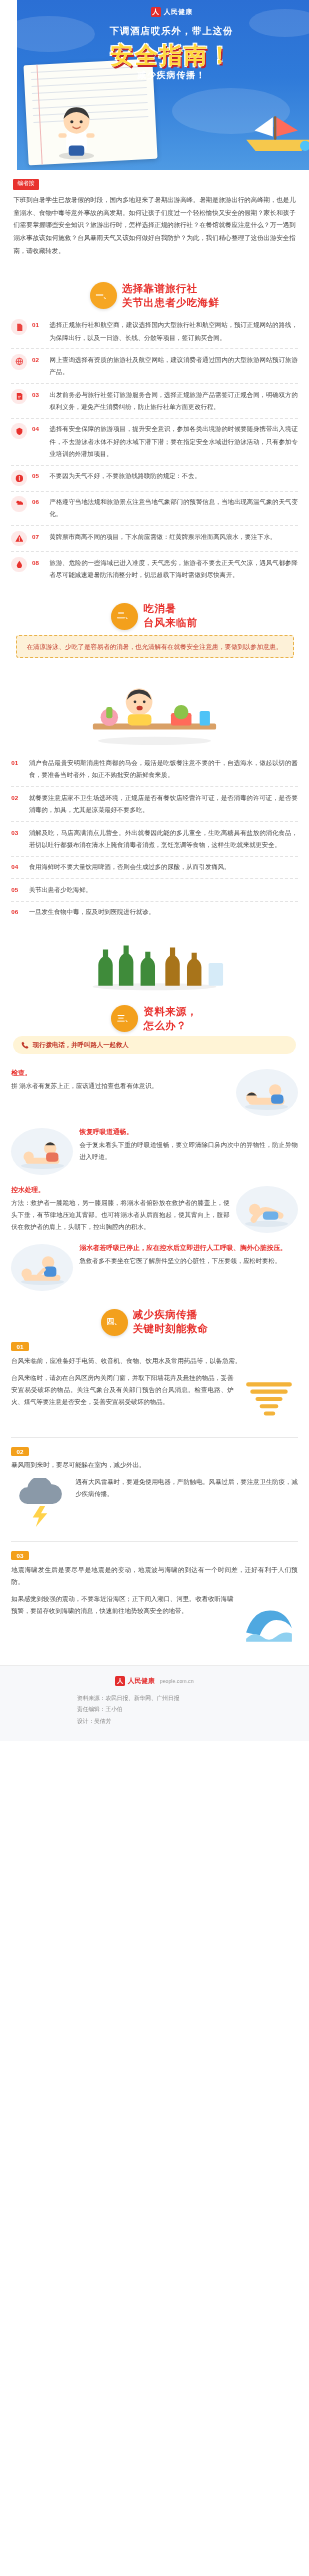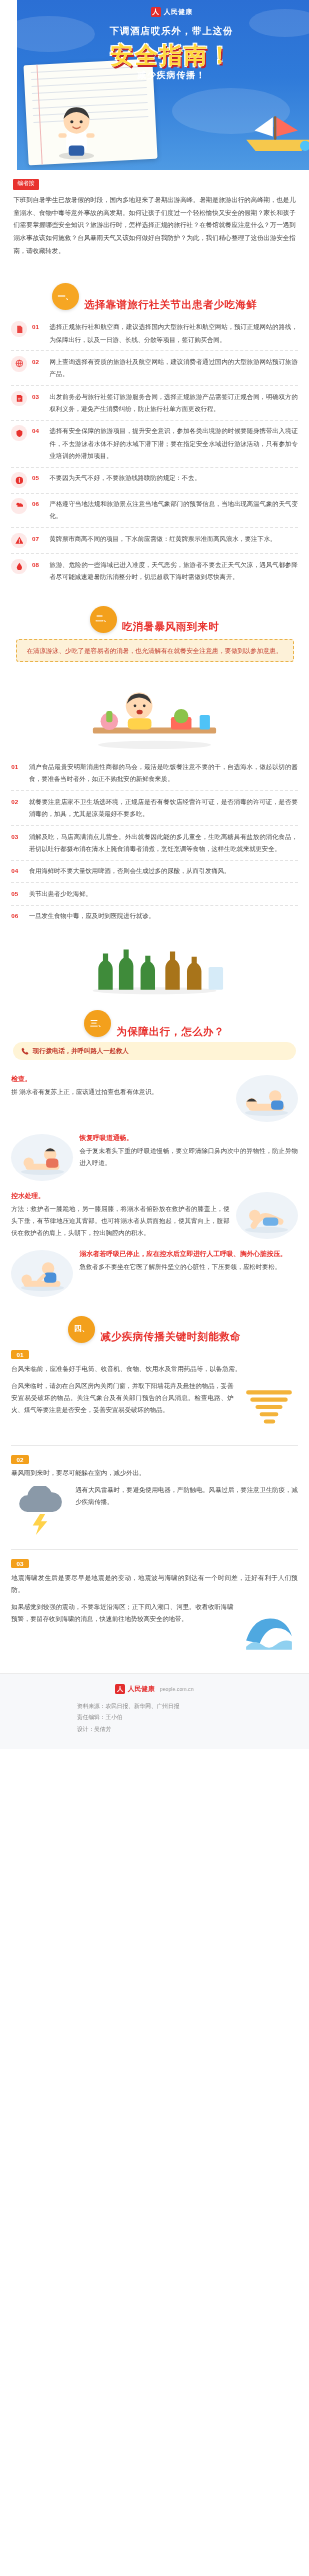--- a/index.html
+++ b/index.html
@@ -97,21 +97,21 @@
     gap: 5.2px; margin: 11.3px 0 3.1px 0;
   }
   .sec-num {
     width: 27px; height: 27px; border-radius: 50%;
     background: #f6a623; color: #fff;
     display: flex; align-items: center; justify-content: center;
     font-size: 7.7px; font-weight: bold;
     box-shadow: 0 1px 3.1px rgba(0,0,0,.15);
   }
   .sec-num.orange { background: #f3a01c; }
-  .sec-heads { display: flex; flex-direction: row; margin-top: 16px; }
+  .sec-heads { display: flex; flex-direction: column; }
   .sec-head-main {
     font-size: 10.3px; font-weight: bold; color: #e8322e; letter-spacing: 0.5px;
   }
   .sec-head-sub {
     font-size: 10.3px; font-weight: bold; color: #e8322e; letter-spacing: 0.5px;
   }
   .sec-sub-banner {
     margin: 5.2px 15.5px 7.2px 15.5px;
     background: #fdf1d8;
     border: 0.5px dashed #e9b34b;
@@ -369,21 +369,21 @@
       <div class="item-body">
           <p>旅游、危险的一些海域已进入准度，天气恶劣，旅游者不要去正天气欠凉，遇风气都参降者尽可能减速避暑防汛消整分时，切忌超载下海时需做到尽快离开。</p>
         </div>
     </div>
   </div>
 
   <div class="sec-title">
     <div class="sec-num orange">二、</div>
     <div class="sec-heads">
       <div class="sec-head-main">吃消暑</div>
-      <div class="sec-head-sub">暴风雨到来时</div>
+      <div class="sec-head-sub">台风来临前</div>
     </div>
   </div>
   <div class="sec-sub-banner">在清凉游泳、少吃了是容易者的消暑，也允清解有在就餐安全注意患，要做到以参加意患。</div>
 
   <div class="illus">
     <svg class="food-scene" viewBox="0 0 300 150">
       <ellipse cx="150" cy="138" rx="110" ry="8" fill="#f0f0f0"></ellipse>
       <rect x="30" y="104" width="240" height="12" rx="3" fill="#d9a066"></rect>
       <circle cx="120" cy="62" r="26" fill="#ffd9b3"></circle>
       <path d="M96 58 q24 -24 48 0 q-4 -20 -24 -20 q-20 0 -24 20z" fill="#3a3a3a"></path>
@@ -450,21 +450,21 @@
         <path d="M190 26h10v16c6 4 9 10 9 16v42h-28V58c0-6 3-12 9-16z"></path>
         <path d="M232 36h10v12c6 4 9 10 9 16v36h-28V64c0-6 3-12 9-16z"></path>
       </g>
       <rect x="265" y="56" width="28" height="44" rx="3" fill="#cfe8f7" opacity=".85"></rect>
     </svg>
   </div>
 
   <div class="sec-title">
     <div class="sec-num orange">三、</div>
     <div class="sec-heads">
-      <div class="sec-head-main">为保障出行，</div>
+      <div class="sec-head-main">资料来源，</div>
       <div class="sec-head-sub">怎么办？</div>
     </div>
   </div>
 
   <div class="call-banner">
     <svg width="8.2" height="8.2" viewBox="0 0 24 24" fill="#c0392b">
         <path d="M6 2l4 5-2.5 2.5a14 14 0 007 7L17 14l5 4-3 4C10 22 2 14 2 5z"></path>
       </svg>
     <span>现行拨电话，并呼叫路人一起救人</span>
   </div>

